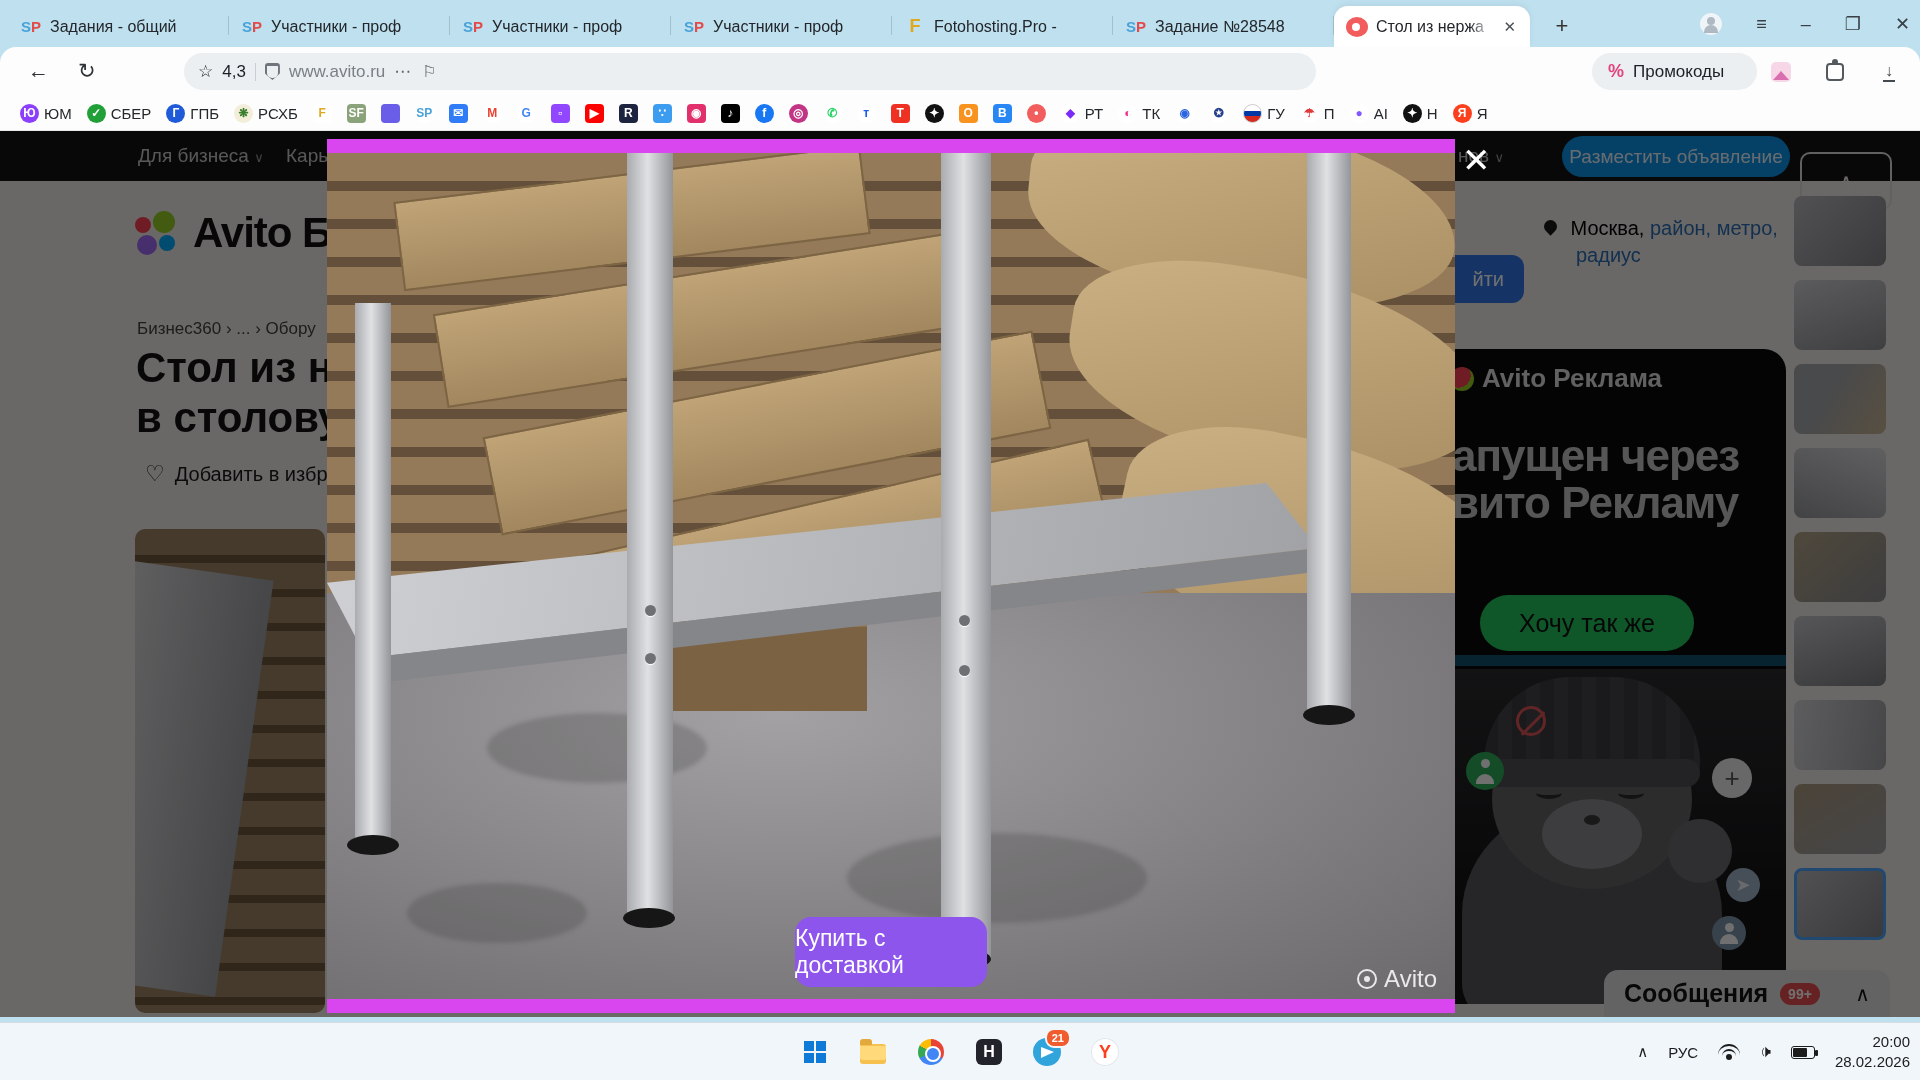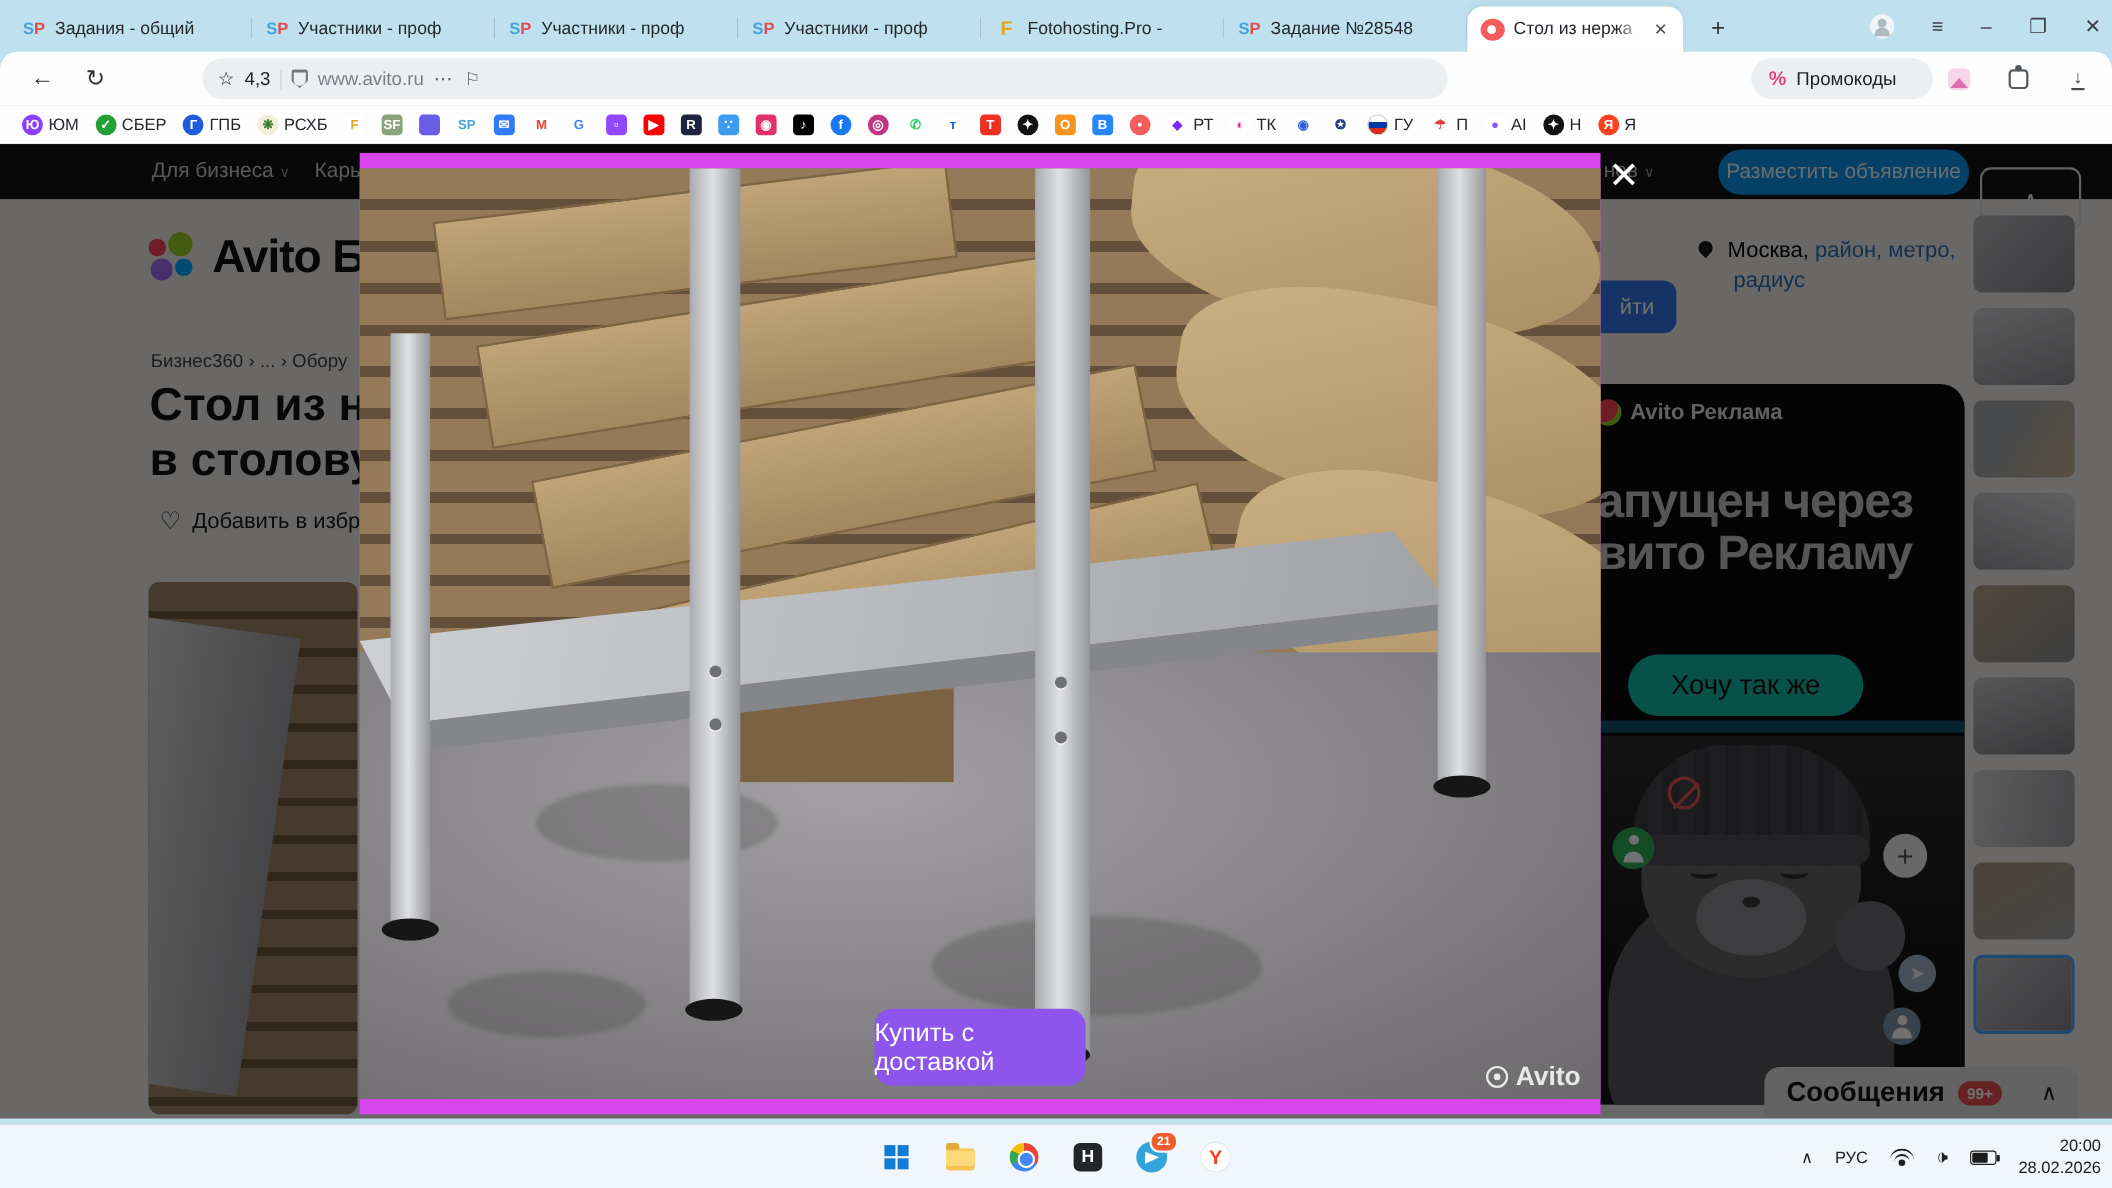--- a/index.html
+++ b/index.html
@@ -97,26 +97,26 @@
   .loc { position:absolute; left:1544px; top:86px; font-size:20px; }
   .loc .pin { display:inline-block; width:13px; height:13px; background:#1a1a1a; border-radius:50% 50% 50% 0;
               transform:rotate(-45deg); margin-right:8px; position:relative; top:-2px; }
   .loc .city { color:#000; } .loc a { color:#2d6eb5; }
   .loc .l2 { margin-left:32px; margin-top:4px; }
 
   
   .banner { position:absolute; left:1432px; top:218px; width:354px; height:655px; border-radius:22px;
             background:#0b0b0d; overflow:hidden; color:#c4c4c4; }
   .b-brand { position:absolute; left:18px; top:14px; display:flex; align-items:center; gap:8px;
-             font-size:20px; font-weight:bold; color:#dcdcdc; }
+             font-size:26px; font-weight:bold; color:#dcdcdc; }
   .b-brand .bicon { width:24px; height:24px; border-radius:50%; background:radial-gradient(circle at 35% 35%, #ff4053 55%, #97cf26 56%); }
   .b-headline { position:absolute; left:20px; top:84px; font-size:44px; font-weight:600; line-height:1.06;
                 color:#c4c4c4; letter-spacing:-1px; white-space:nowrap; }
   .b-streak { position:absolute; left:0; top:306px; width:354px; height:11px; background:#10506e; }
-  .b-cta { position:absolute; left:48px; top:246px; width:214px; height:56px; background:#14b8a6; border-radius:28px;
+  .b-cta { position:absolute; left:48px; top:246px; width:214px; height:56px; background:#22c55e; border-radius:28px;
            color:#111; font-size:25px; display:flex; align-items:center; justify-content:center; }
   .b-cat { position:absolute; left:0; top:320px; width:354px; height:335px;
            background:linear-gradient(180deg,#2c2c2f,#131315 70%); }
   .cat-body { position:absolute; left:30px; top:130px; width:260px; height:230px; border-radius:50% 50% 20% 20%; background:#57575b; }
   .cat-head { position:absolute; left:60px; top:40px; width:200px; height:180px; border-radius:50%; background:#646468; }
   .cat-hat  { position:absolute; left:52px; top:8px; width:216px; height:110px; border-radius:108px 108px 30px 30px;
               background:repeating-linear-gradient(90deg,#3c3c41 0 14px,#46464c 14px 28px); }
   .cat-hat:after { content:""; position:absolute; left:0; bottom:0; width:216px; height:28px; border-radius:14px; background:#505056; }
   .cat-muzzle { position:absolute; left:110px; top:130px; width:100px; height:70px; border-radius:50%; background:#8c8c90; }
   .cat-eye { position:absolute; top:118px; width:26px; height:12px; border-bottom:4px solid #2c2c2e; border-radius:50%; }
@@ -164,21 +164,21 @@
            clip-path:polygon(3.5% 59.7%, 87.8% 46.7%, 87.8% 49.5%, 3.5% 62.8%);
            background:#85868a; }
   .leg { position:absolute; background:linear-gradient(90deg,#aaabaf,#e0e1e3 45%,#94959a); }
   .foot { position:absolute; width:52px; height:20px; border-radius:50%; background:#161616; }
   .bolt { position:absolute; width:11px; height:11px; border-radius:50%; background:#6f7073; box-shadow:0 1px 1px #fff; }
   .lb-close { position:absolute; left:1462px; top:12px; z-index:11; color:#fff; font-size:34px; line-height:1; }
   .buy-btn { position:absolute; left:50%; transform:translateX(-50%); bottom:26px; width:192px; height:70px;
              background:#8d55ec; border-radius:16px; color:#fff; font-size:23px; display:flex;
              align-items:center; justify-content:center; z-index:11; }
   .watermark { position:absolute; right:18px; bottom:20px; z-index:11; color:rgba(255,255,255,.85);
-               font-size:24px; font-weight:bold; display:flex; align-items:center; gap:7px; }
+               font-size:24px; font-weight:normal; display:flex; align-items:center; gap:7px; }
   .watermark .wm-ic { width:20px; height:20px; border:2px solid rgba(255,255,255,.85); border-radius:50%; position:relative; }
   .watermark .wm-ic:after { content:""; position:absolute; left:5px; top:5px; width:6px; height:6px; background:rgba(255,255,255,.85); border-radius:50%; }
 
   .win-strip { position:absolute; left:0; top:1017px; width:1920px; height:5px; background:#bee0ef; }
 
   
   .taskbar { position:absolute; left:0; top:1022px; width:1920px; height:58px; background:#f1f6fb; border-top:1px solid #d8dde2; }
   .tb-center { position:absolute; left:50%; transform:translateX(-50%); top:0; height:58px; display:flex; align-items:center; gap:18px; }
   .tb-ic { width:40px; height:40px; border-radius:8px; display:flex; align-items:center; justify-content:center; position:relative; }
   .win-logo { width:22px; height:22px; display:grid; grid-template-columns:10px 10px; grid-template-rows:10px 10px; gap:2px; }

